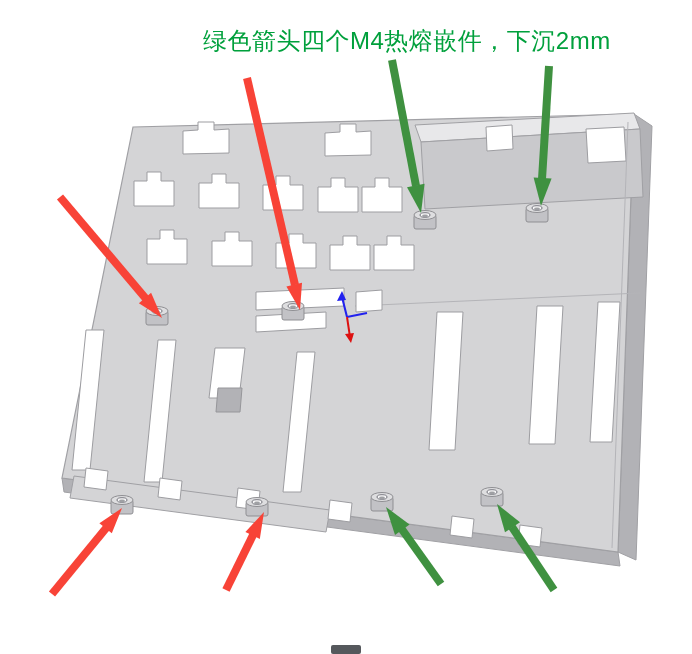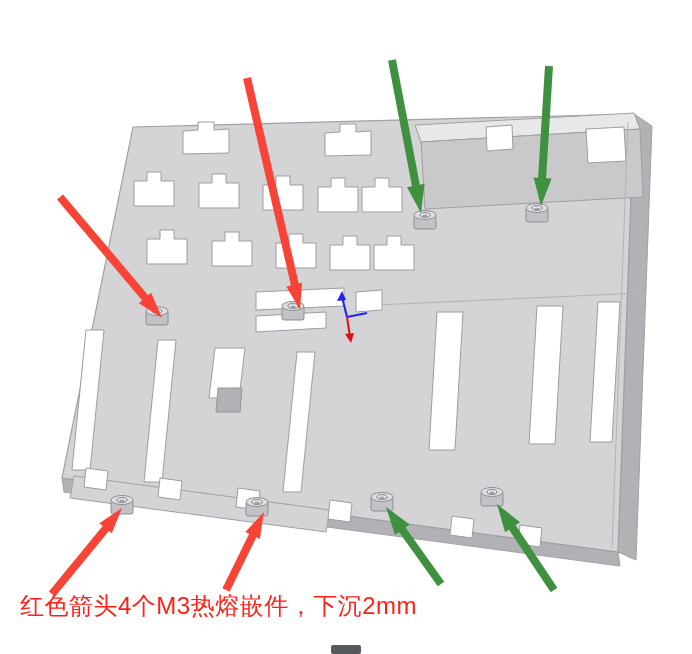--- a/index.html
+++ b/index.html
@@ -189,15 +189,15 @@
       </g>
       <g>
         <line class="grn-ln" x1="554" y1="590" x2="512" y2="527"></line>
         <polygon class="grn-hd" points="497,504 520,522.3 505,532.3"></polygon>
       </g>
     </g>
 
     <rect x="331" y="645" width="30" height="9" rx="2" class="artifact"></rect>
   </svg>
 
-
-  <div class="label red-label">红色箭头4个M3热熔嵌件，下沉2mm</div>
+  <div class="label green-label">绿色箭头四个M4热熔嵌件，下沉2mm</div>
+
 </div>
 
 </body></html>

